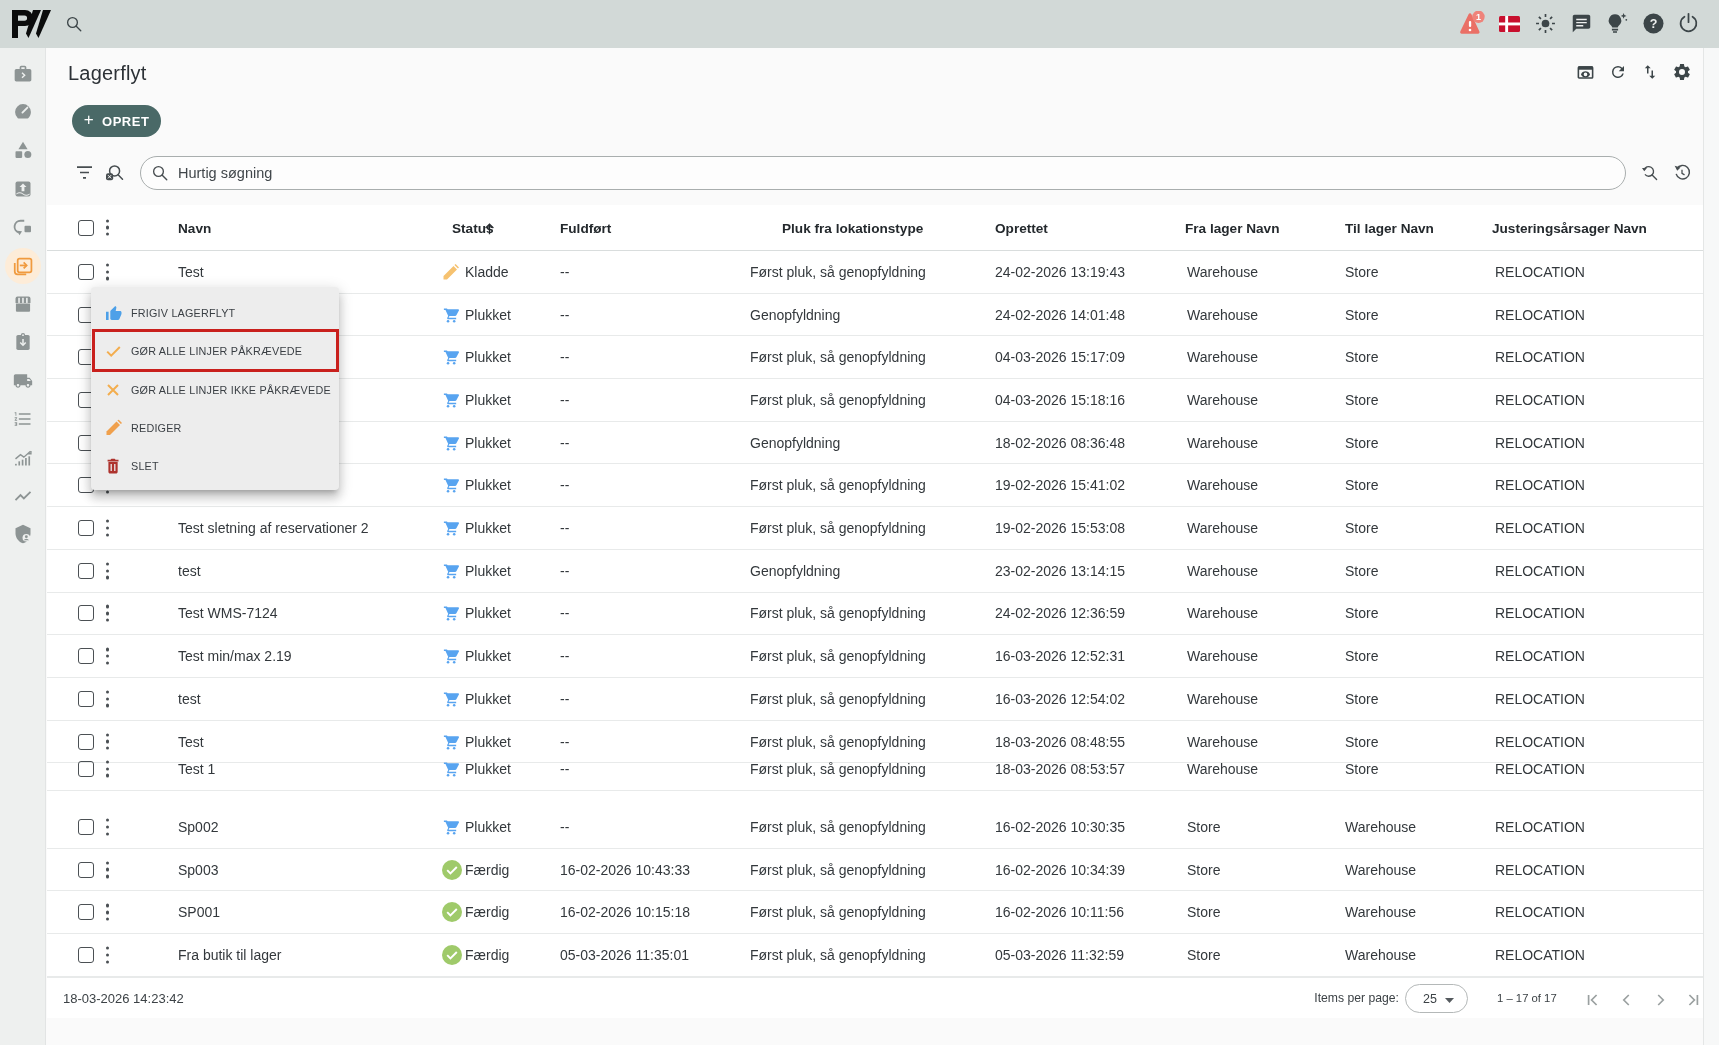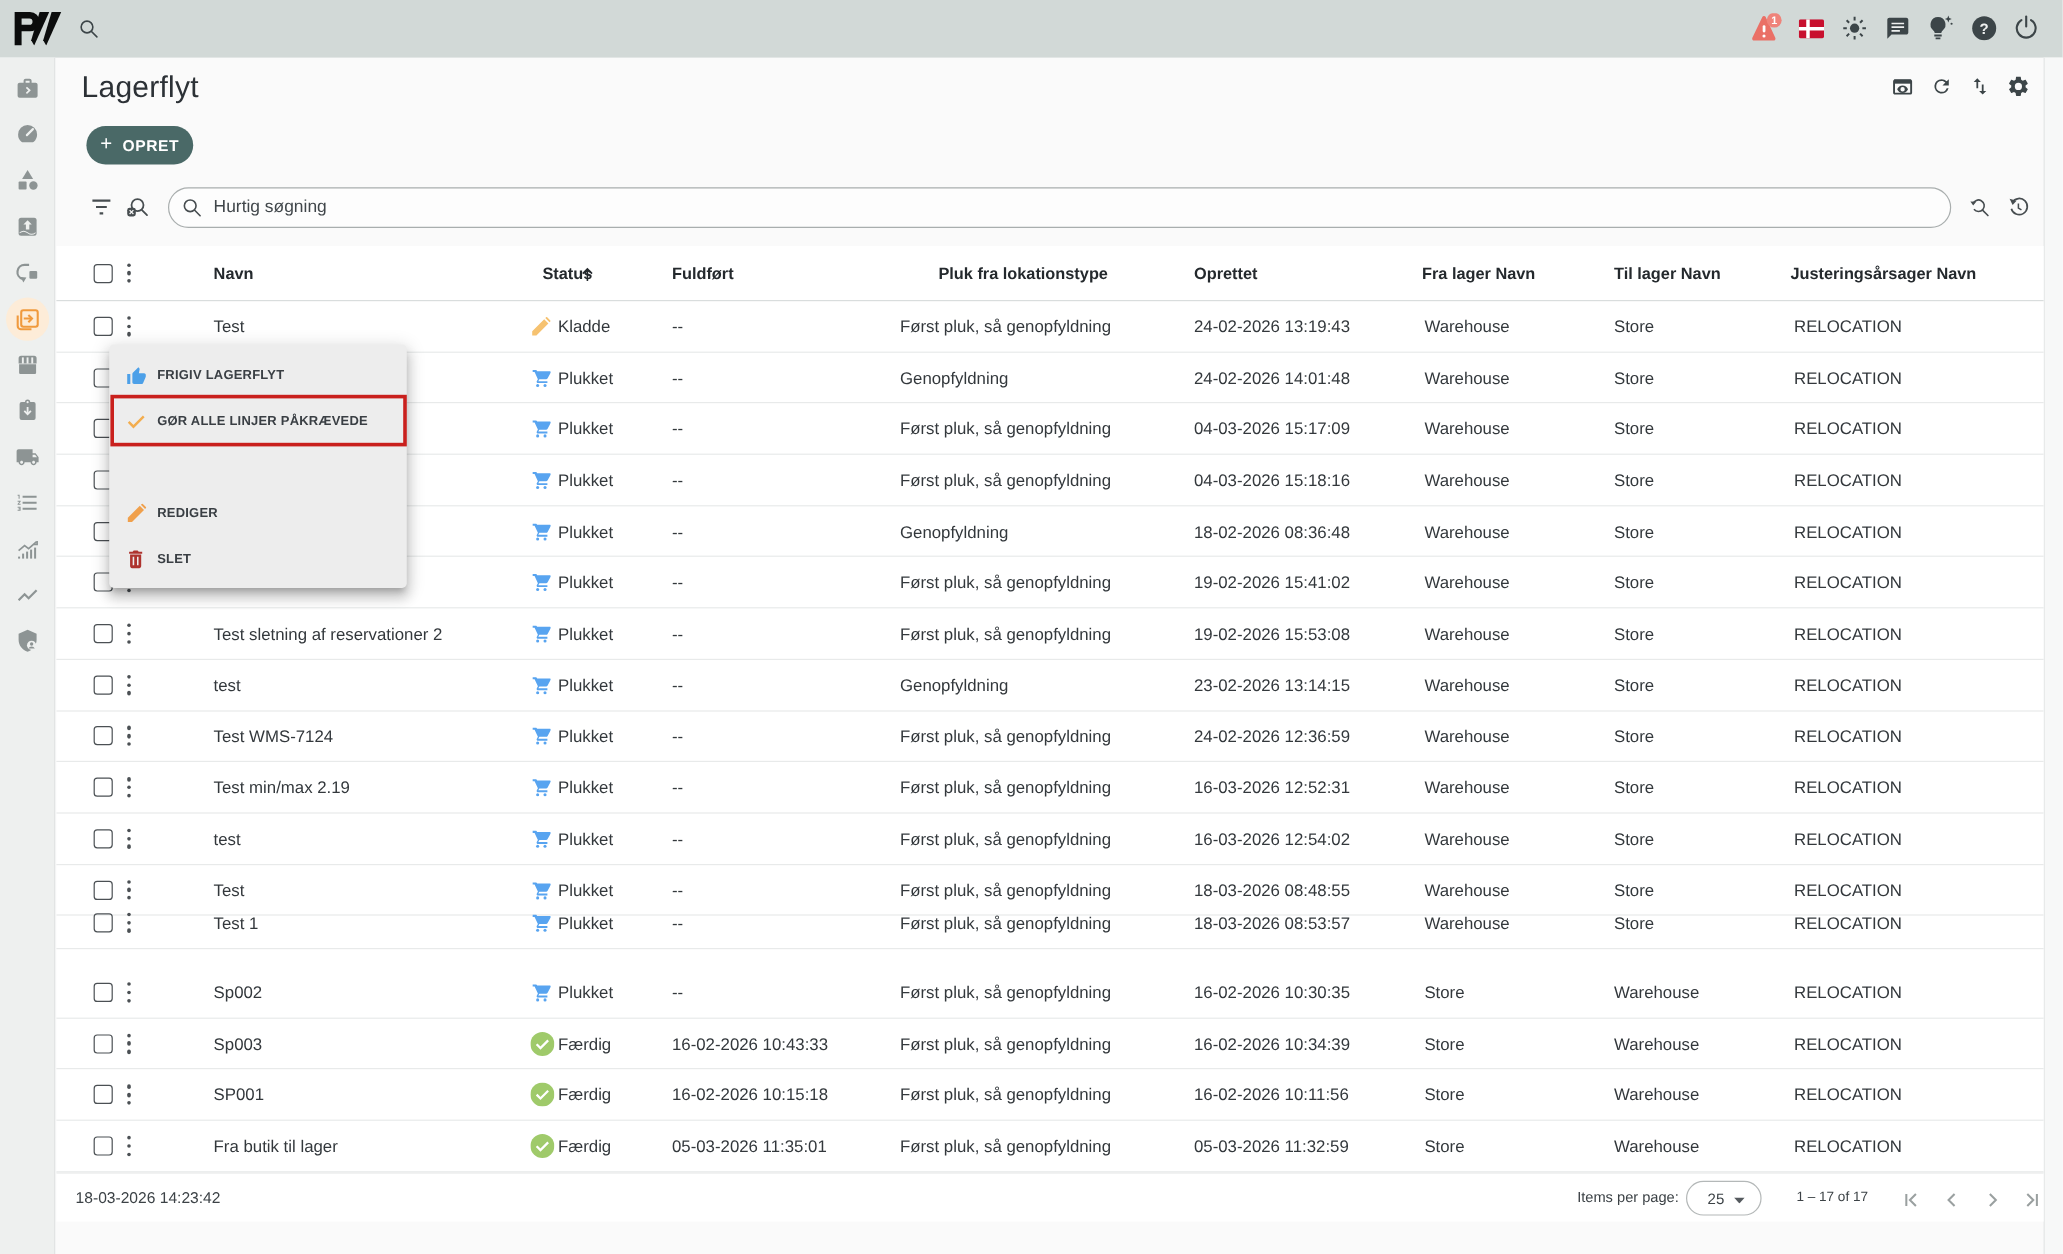--- a/index.html
+++ b/index.html
@@ -1,36 +1,36 @@
 <!DOCTYPE html>
 <html><head><meta charset="utf-8"><style>
 *{margin:0;padding:0;box-sizing:border-box}
 html,body{width:1719px;height:1045px;overflow:hidden;font-family:"Liberation Sans",sans-serif}
 body{position:relative;background:#fafafa;color:#33383c}
 .abs{position:absolute}
 #topbar{left:0;top:0;width:1719px;height:48px;background:#d2d9d7}
 #sidebar{left:0;top:48px;width:46px;height:997px;background:#eef0ef;border-right:1px solid #e2e4e4}
 #scrollstrip{left:1703px;top:48px;width:16px;height:997px;background:#f7f8f8;border-left:1px solid #e4e6e6}
-#title{left:68px;top:60px;font-size:25px;line-height:26px;color:#2c3136;letter-spacing:.2px}
+#title{left:68px;top:60px;font-size:20px;line-height:26px;color:#2c3136;letter-spacing:.2px}
 #opret{left:72px;top:105px;width:89px;height:32px;border-radius:16px;background:#4a6967;color:#fff;
   font-size:13px;font-weight:bold;letter-spacing:.5px;display:flex;align-items:center;justify-content:center}
 #opret .plus{font-size:17px;font-weight:400;margin-right:8px;margin-top:-2px}
 #searchbox{left:140px;top:156px;width:1486px;height:34px;border:1px solid #a9aeae;border-radius:17px;background:#fdfdfd}
 #searchph{left:178px;top:165px;font-size:14.5px;color:#40464a}
 #card{left:47px;top:205px;width:1656px;height:813px;background:#fff}
 .hrow{position:absolute;left:0;top:0;width:100%;height:46px;border-bottom:1px solid #d9dddd;font-weight:bold;font-size:13.6px;color:#24292d}
 .row{position:absolute;left:0;width:100%;height:43px;border-bottom:1px solid #e8eaea;font-size:14px}
 .cell{position:absolute;top:50%;transform:translateY(-50%);white-space:nowrap}
 .cb{position:absolute;top:50%;transform:translateY(-50%);width:16px;height:16px;border:1.8px solid #4b5054;border-radius:3px}
 .dots{position:absolute;top:50%;transform:translateY(-50%);width:4px}
 .dots i{display:block;width:3.4px;height:3.4px;border-radius:50%;background:#4b5054;margin:0 0 3.4px 0}
 .dots i:last-child{margin:0}
 #menu{left:91px;top:287px;width:248px;height:203px;background:#ededed;border-radius:4px;
   box-shadow:0 5px 5px -3px rgba(0,0,0,.2),0 8px 10px 1px rgba(0,0,0,.14),0 3px 14px 2px rgba(0,0,0,.12)}
-.mitem{position:absolute;left:0;width:100%;height:38px;font-size:10.8px;font-weight:bold;letter-spacing:.2px;color:#3a3f44}
+.mitem{position:absolute;left:0;width:100%;height:38px;font-size:10.8px;font-weight:normal;letter-spacing:.2px;color:#3a3f44}
 .mitem .txt{position:absolute;left:40px;top:50%;transform:translateY(-50%);white-space:nowrap}
 .mitem svg{position:absolute;left:14px;top:50%;transform:translateY(-50%)}
 #redbox{left:92px;top:329px;width:247px;height:43px;border:3px solid #c9201d;z-index:5}
 #footer{left:47px;top:977px;width:1656px;height:41px;border-top:1px solid #e8eaea}
 .ftxt{position:absolute;top:50%;transform:translateY(-50%);font-size:13px;color:#3c4246;white-space:nowrap}
 #ppill{position:absolute;left:1358px;top:6px;width:63px;height:29px;border:1px solid #b4b8b8;border-radius:14.5px}
 svg{display:block}
 .navicon{position:absolute;left:50%;transform:translateX(-50%)}
 </style></head><body>
 <svg width="0" height="0" style="position:absolute">
@@ -646,20 +646,26 @@
         <use href="#thumb"></use>
       </svg>
       <span class="txt">FRIGIV LAGERFLYT</span>
     </div>
     <div class="mitem" style="top:45.3px">
       <svg width="17" height="16" viewBox="0 0 17 16">
         <use href="#ocheck"></use>
       </svg>
       <span class="txt">GØR ALLE LINJER PÅKRÆVEDE</span>
     </div>
+    <div class="mitem" style="top:83.6px">
+      <svg width="16" height="16" viewBox="0 0 16 16">
+        <use href="#ox"></use>
+      </svg>
+      <span class="txt">GØR ALLE LINJER IKKE PÅKRÆVEDE</span>
+    </div>
     <div class="mitem" style="top:121.9px">
       <svg width="17" height="17" viewBox="0 0 17 17">
         <use href="#opencil"></use>
       </svg>
       <span class="txt">REDIGER</span>
     </div>
     <div class="mitem" style="top:160.2px">
       <svg width="16" height="17" viewBox="0 0 16 17">
         <use href="#trash"></use>
       </svg>

